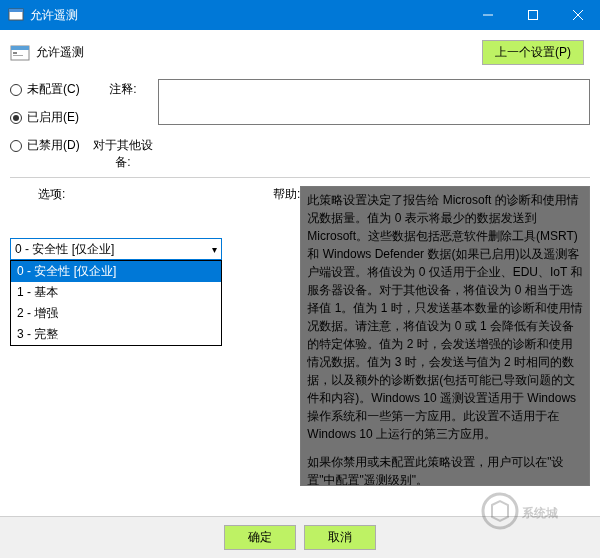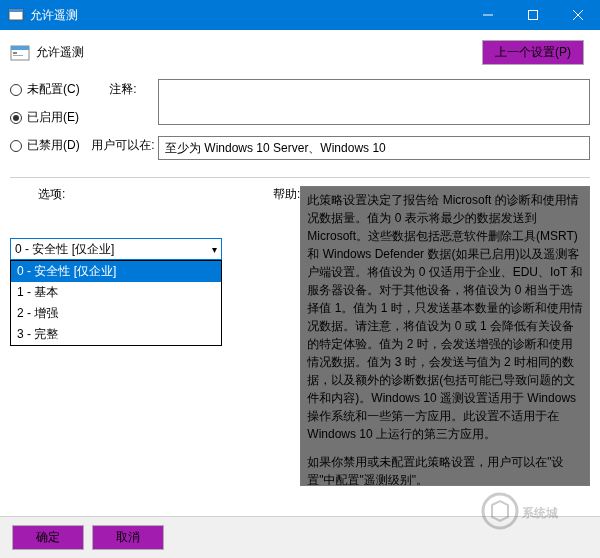--- a/index.html
+++ b/index.html
@@ -10,21 +10,21 @@
 .titlebar .title { flex: 1; }
 .titlebar .winbtns { display: flex; }
 .titlebar .winbtn { width: 45px; height: 30px; display: flex; align-items: center; justify-content: center; color: #fff; }
 
 .content { background: #fff; padding: 10px 10px 0 10px; height: calc(100% - 30px); position: relative; }
 
 .header-row { display: flex; align-items: center; margin-bottom: 14px; }
 .header-row .ht { display: flex; align-items: center; gap: 6px; }
 .header-row .hicon { width: 20px; height: 20px; }
 .header-row .navbtns { margin-left: auto; display: flex; gap: 8px; margin-right: 6px; }
-.wbtn { background: #a21caf; border: 1px solid #adadad; padding: 3px 12px; min-width: 96px; text-align: center; cursor: default; }
+.wbtn { background: #bef264; border: 1px solid #adadad; padding: 3px 12px; min-width: 96px; text-align: center; cursor: default; }
 
 .main-area { display: flex; }
 .left-col { width: 78px; padding-top: 2px; }
 .radio-row { display: flex; align-items: center; gap: 5px; margin-bottom: 11px; }
 .radio-row label { white-space: nowrap; }
 
 .mid-labels { width: 70px; text-align: center; padding-top: 2px; }
 .mid-labels div { height: 56px; }
 .mid-labels div.plat { height: 24px; }
 
@@ -42,21 +42,21 @@
 .combo-wrap { position: relative; margin-top: 35px; }
 .combo { width: 212px; border: 1px solid #0078d7; background: #fff; height: 22px; display: flex; align-items: center; padding: 0 4px; justify-content: space-between; }
 .combo .arrow { font-size: 10px; }
 .dropdown { position: absolute; top: 22px; left: 0; width: 212px; background: #fff; border: 1px solid #000; z-index: 10; }
 .dropdown .opt { padding: 2px 6px; }
 .dropdown .opt.sel { background: #0078d7; color: #fff; }
 
 .help-box { flex: 1; border: 1px solid #7a7a7a; background: #737373; padding: 4px 6px; overflow-y: scroll; font-size: 12px; line-height: 1.5; }
 .help-box p { margin-bottom: 10px; }
 
-.footer { position: absolute; bottom: 0; left: 0; right: 0; background: #f0f0f0; border-top: 1px solid #d0d0d0; padding: 8px 12px; display: flex; justify-content: flex-start; gap: 8px; }
+.footer { position: absolute; bottom: 0; left: 0; right: 0; background: #f0f0f0; border-top: 1px solid #d0d0d0; padding: 8px 12px; display: flex; justify-content: center; gap: 8px; }
 .footer .wbtn { min-width: 72px; }
 
 .watermark { position: absolute; right: 10px; bottom: 24px; opacity: 0.25; pointer-events: none; }
 .radio-out { width:12px; height:12px; border:1px solid #333; border-radius:50%; display:inline-flex; align-items:center; justify-content:center; }
 .radio-out.checked::after { content:''; width:6px; height:6px; background:#333; border-radius:50%; }
 </style>
 </head>
 <body>
 
 <div class="titlebar">
@@ -117,28 +117,25 @@
         <label>已启用(E)</label>
       </div>
       <div class="radio-row">
         <span class="radio-out"></span>
         <label>已禁用(D)</label>
       </div>
     </div>
 
     <div class="mid-labels">
       <div>注释:</div>
-      <div class="plat">用户可以在:</div>
+      <div class="plat">对于其他设备:</div>
     </div>
 
     <div class="right-fields">
       <textarea class="notes-box" style=""></textarea>
-      <div class="plat-box">
-        <span>至少为 Windows 10 Server、Windows 10</span>
-      </div>
     </div>
   </div>
 
   <div class="divider"></div>
 
   <div class="lower">
     <div class="lower-left">
       <div class="lower-label">选项:</div>
       <div class="combo-wrap">
         <div class="combo">

